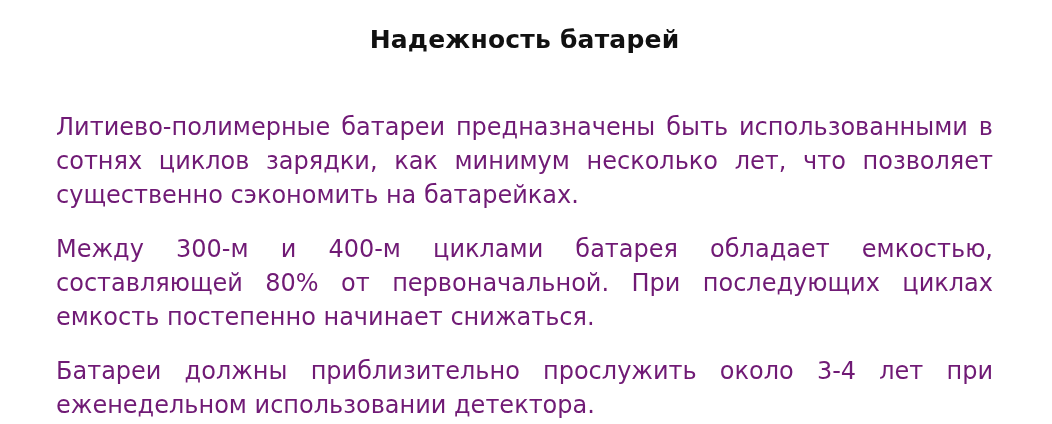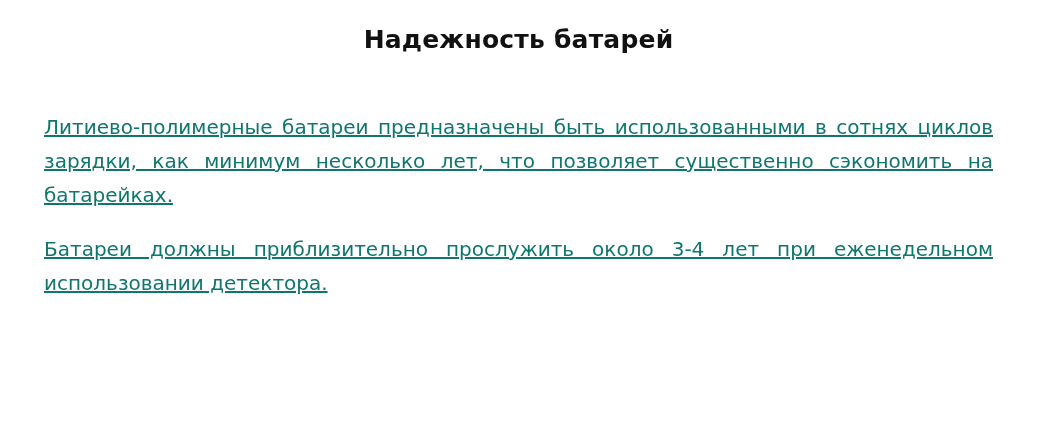--- a/index.html
+++ b/index.html
@@ -10,49 +10,49 @@
   body {
     width: 1052px;
     height: 424px;
     overflow: hidden;
     font-family: "DejaVu Sans", "Liberation Sans", sans-serif;
   }
   .page {
     box-sizing: border-box;
     width: 1040px;
     height: 424px;
-    padding: 22px 47px 0 44px;
+    padding: 22px 47px 0 56px;
     background: #ffffff;
   }
   .doc-title {
     margin: 0 0 52px 0;
     font-size: 25px;
     line-height: 36px;
     font-weight: bold;
     text-align: center;
     color: #111111;
     letter-spacing: 0.2px;
   }
   .doc-paragraph {
     margin: 0 0 20px 0;
-    font-size: 20px;
+    font-size: 24px;
     line-height: 34px;
     font-weight: normal;
-    color: #0f766e;
+    color: #701a75;
     text-align: justify;
     text-justify: inter-word;
-    text-decoration: underline;
   }
   .doc-paragraph:last-child {
     margin-bottom: 4px;
   }
 </style>
 </head>
 <body>
 
 <main class="page">
   <h1 class="doc-title">Надежность батарей</h1>
 
   <p class="doc-paragraph">Литиево-полимерные батареи предназначены быть использованными в сотнях циклов зарядки, как минимум несколько лет, что позволяет существенно сэкономить на батарейках.</p>
 
+  <p class="doc-paragraph">Между 300-м и 400-м циклами батарея обладает емкостью, составляющей 80% от первоначальной. При последующих циклах емкость постепенно начинает снижаться.</p>
 
   <p class="doc-paragraph">Батареи должны приблизительно прослужить около 3-4 лет при еженедельном использовании детектора.</p>
 </main>
 
 </body></html>

